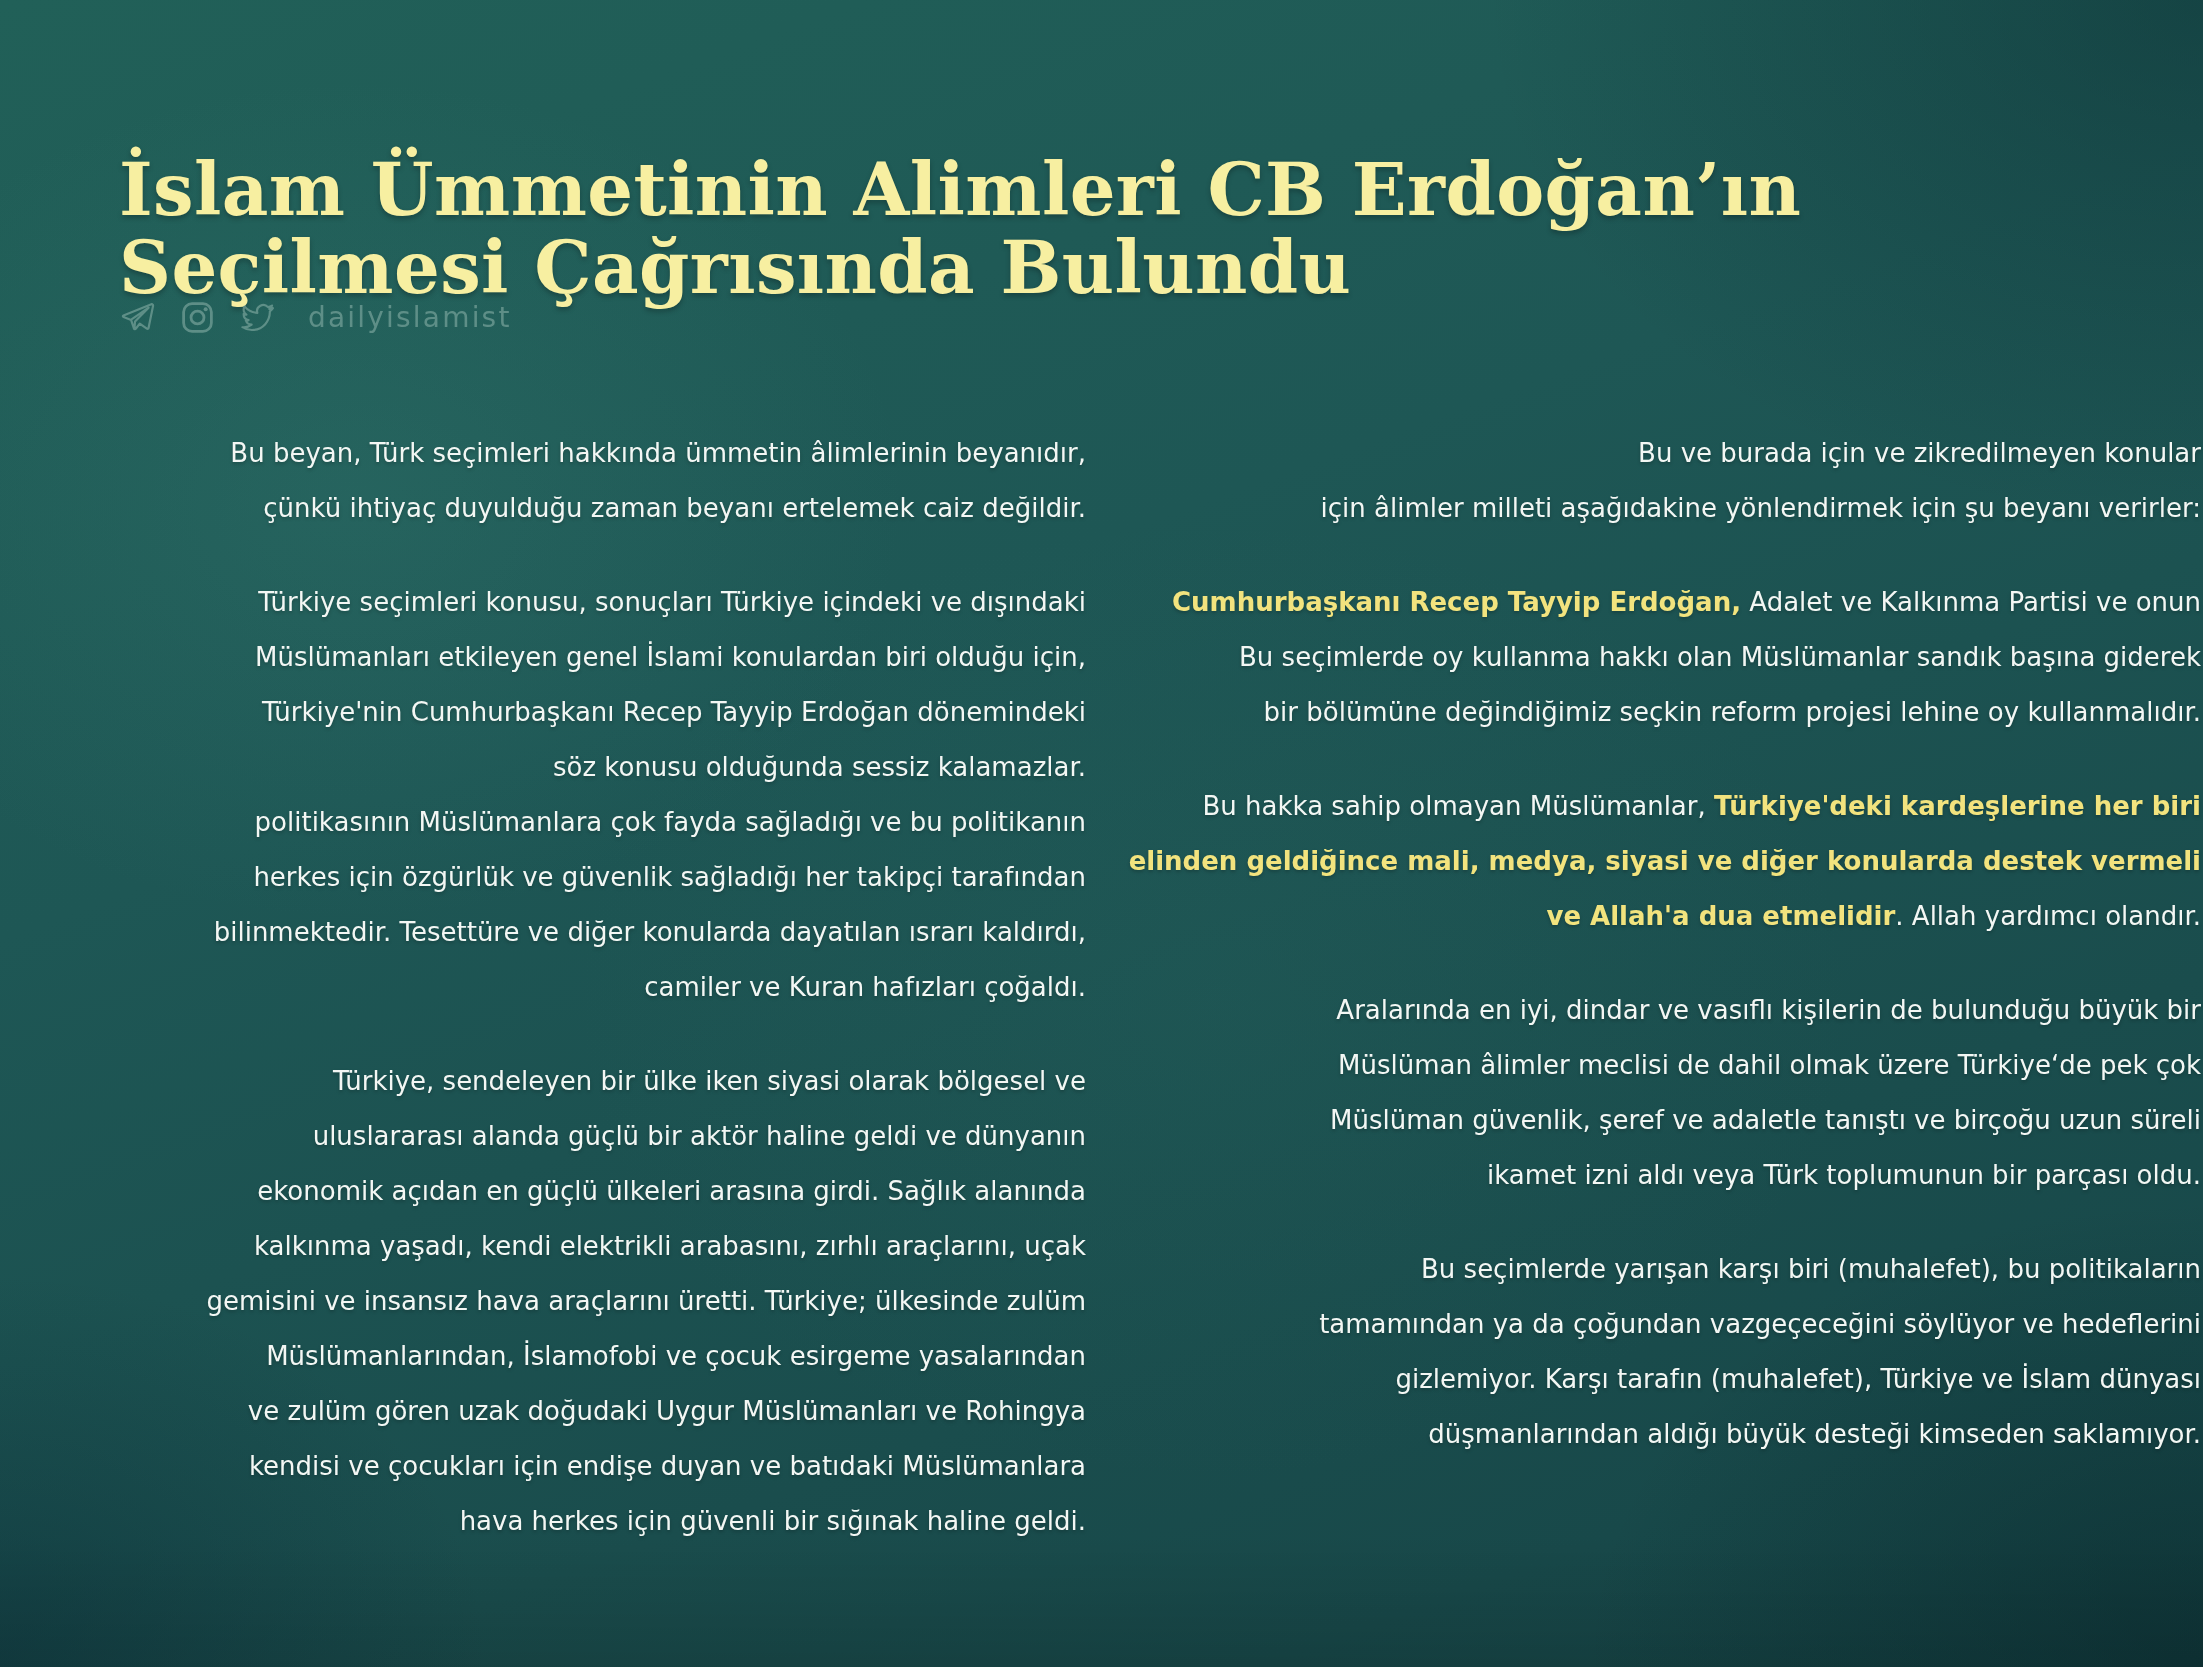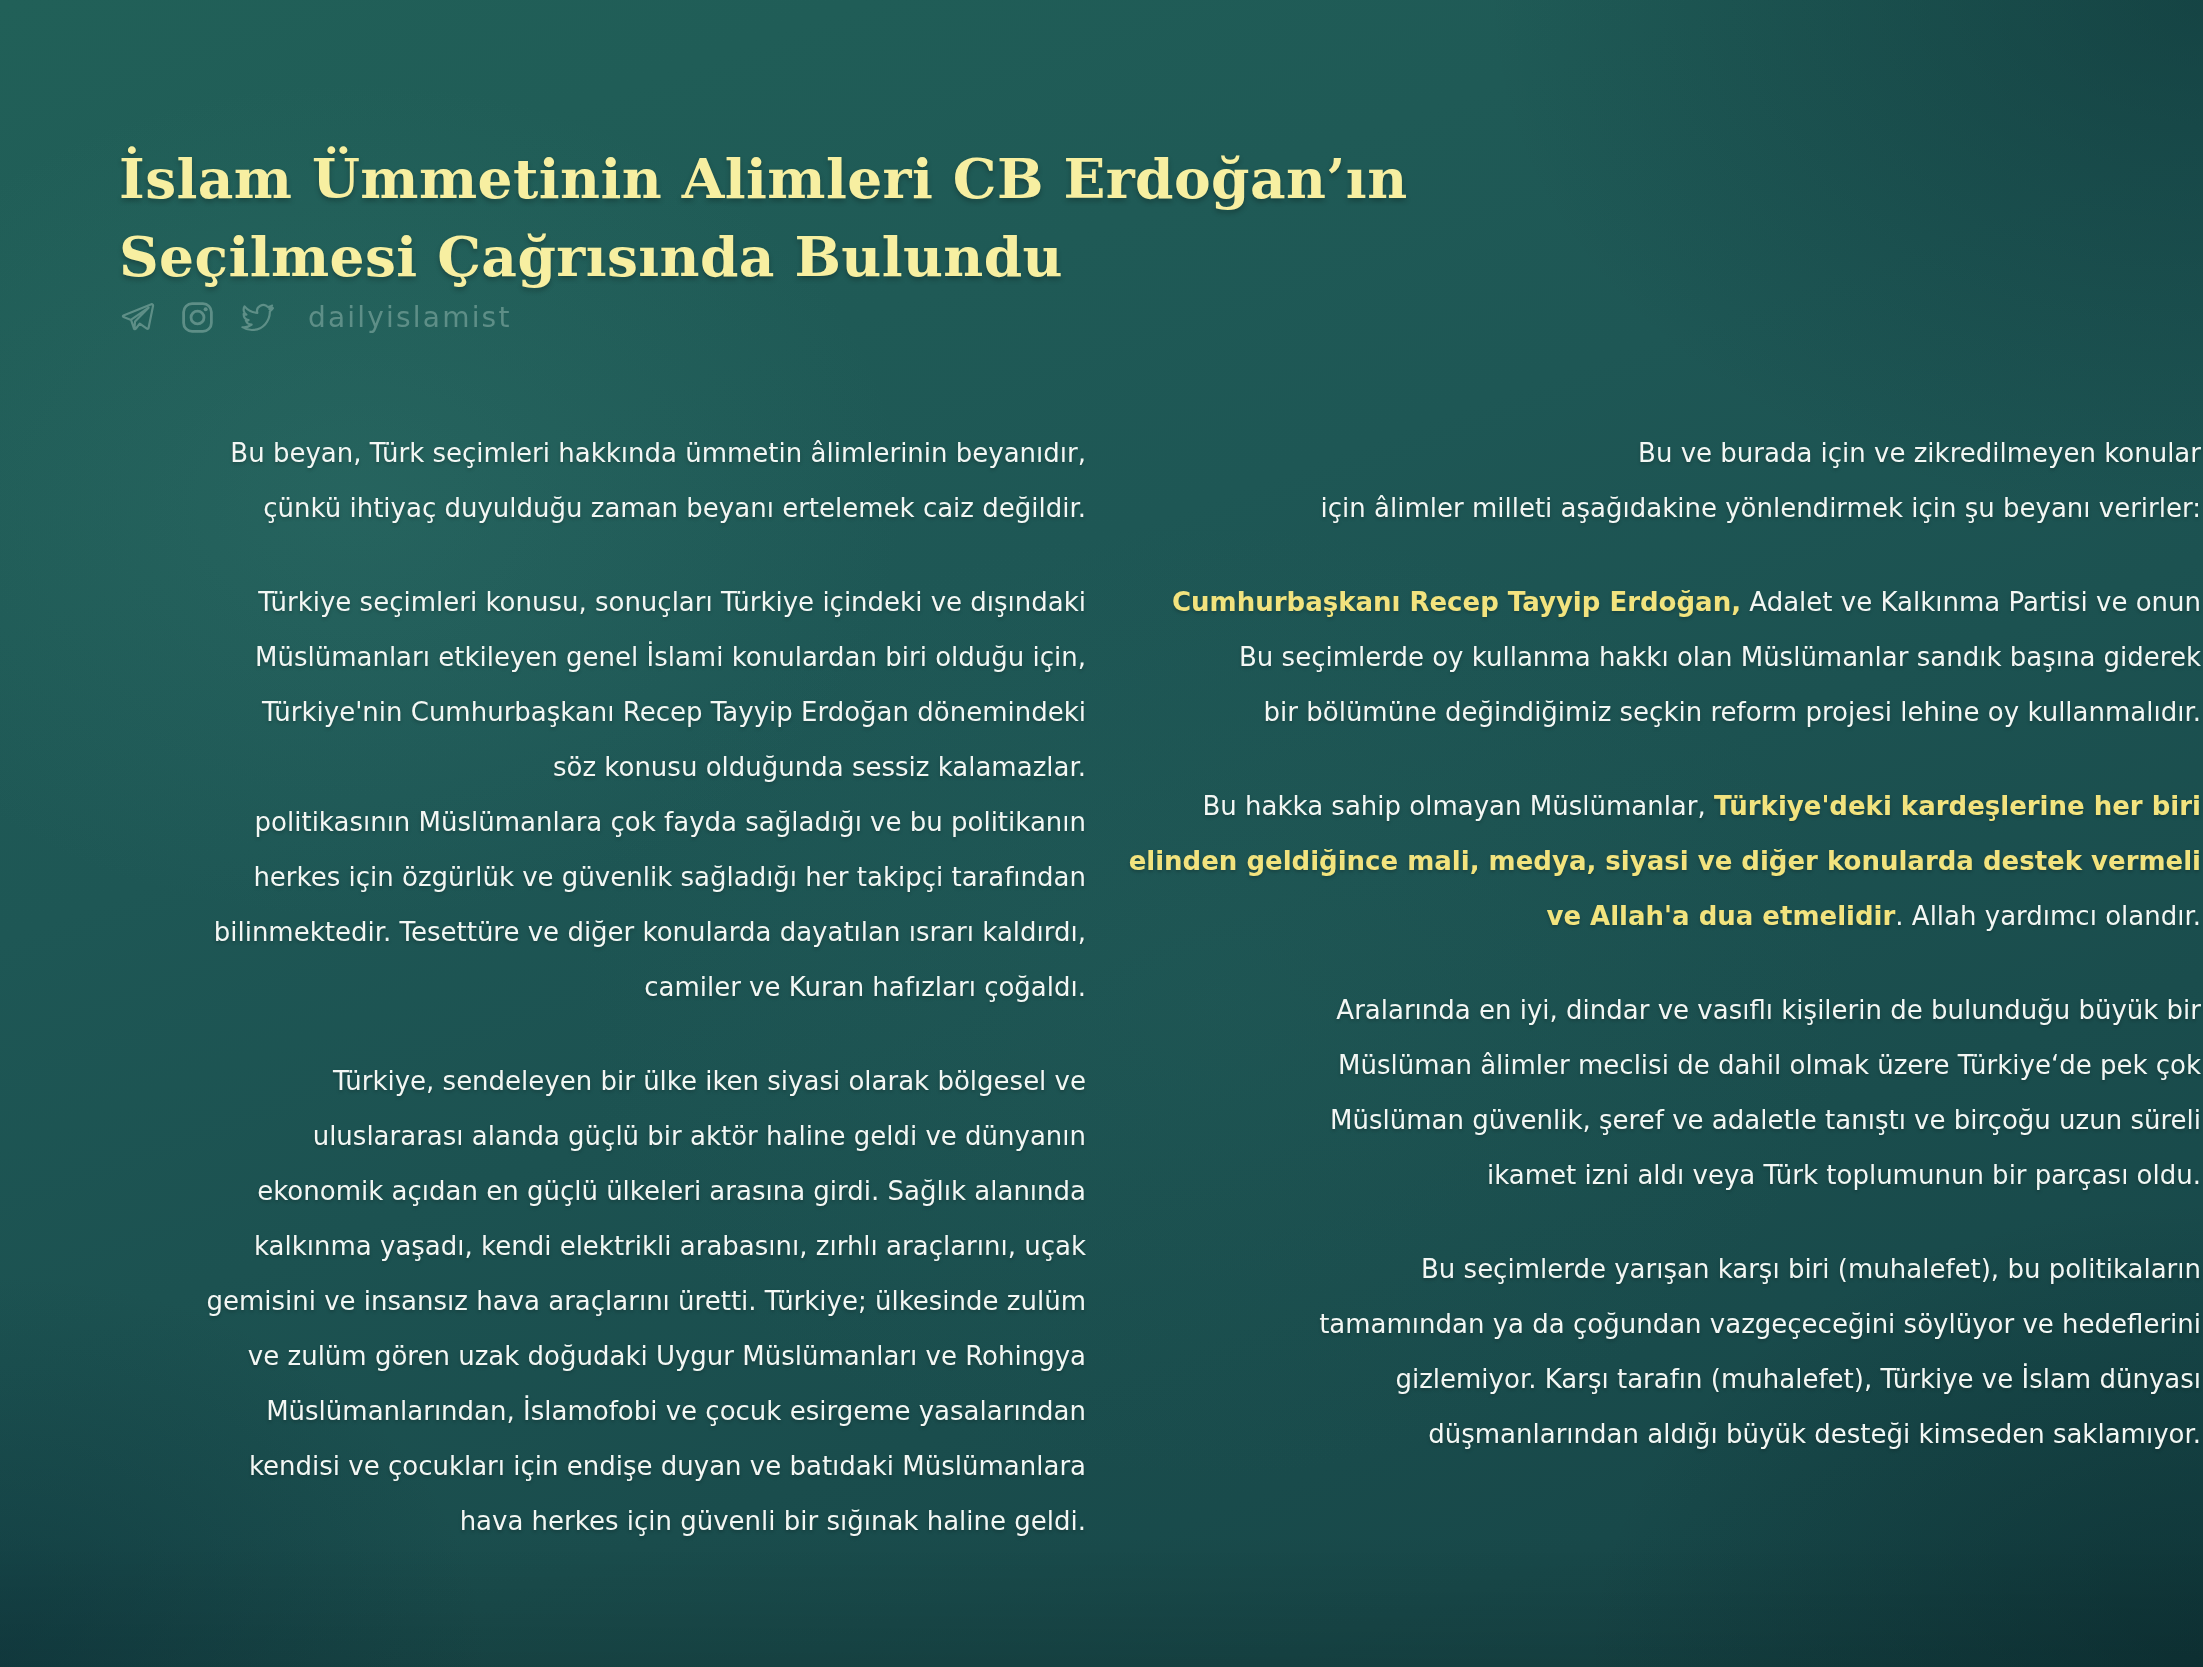--- a/index.html
+++ b/index.html
@@ -15,21 +15,21 @@
       radial-gradient(1158px 847px at 100% 0%, rgba(8,40,44,0.42), transparent 62%),
       radial-gradient(1069px 802px at 100% 100%, rgba(6,32,36,0.48), transparent 58%),
       radial-gradient(891px 713px at 0% 100%, rgba(9,42,52,0.46), transparent 55%),
       linear-gradient(to bottom, rgba(0,0,0,0) 92%, rgba(0,0,0,0.14) 100%),
       linear-gradient(160deg, #216058 0%, #1e5755 38%, #1a4d4d 72%, #164547 100%);
     background-color:#1d5654;
   }
   .title{
     position:absolute;left:119px;top:103px;
     font-family:"DejaVu Serif",serif;font-weight:bold;
-    font-size:55px;line-height:78px;letter-spacing:0.4px;
+    font-size:72px;line-height:78px;letter-spacing:0.4px;
     color:var(--title,#f7efa1);
     text-shadow:0 2.7px 5.3px rgba(0,0,0,0.25);
   }
   .social{
     position:absolute;left:119px;top:299px;
     display:flex;align-items:center;gap:23px;
     color:var(--muted,#8fb5ac);opacity:0.55;
   }
   .social svg{width:37px;height:37px;display:block;}
   .handle{
@@ -88,22 +88,22 @@
         <div class="line"><span>herkes için özgürlük ve güvenlik sağladığı her takipçi tarafından</span></div>
         <div class="line"><span>bilinmektedir. Tesettüre ve diğer konularda dayatılan ısrarı kaldırdı,</span></div>
         <div class="line"><span>camiler ve Kuran hafızları çoğaldı.</span></div>
       </div>
       <div class="para">
         <div class="line"><span>Türkiye, sendeleyen bir ülke iken siyasi olarak bölgesel ve</span></div>
         <div class="line"><span>uluslararası alanda güçlü bir aktör haline geldi ve dünyanın</span></div>
         <div class="line"><span>ekonomik açıdan en güçlü ülkeleri arasına girdi. Sağlık alanında</span></div>
         <div class="line"><span>kalkınma yaşadı, kendi elektrikli arabasını, zırhlı araçlarını, uçak</span></div>
         <div class="line"><span>gemisini ve insansız hava araçlarını üretti. Türkiye; ülkesinde zulüm</span></div>
+        <div class="line"><span>Müslümanlarından, İslamofobi ve çocuk esirgeme yasalarından</span></div>
         <div class="line"><span>ve zulüm gören uzak doğudaki Uygur Müslümanları ve Rohingya</span></div>
-        <div class="line"><span>Müslümanlarından, İslamofobi ve çocuk esirgeme yasalarından</span></div>
         <div class="line"><span>kendisi ve çocukları için endişe duyan ve batıdaki Müslümanlara</span></div>
         <div class="line"><span>hava herkes için güvenli bir sığınak haline geldi.</span></div>
       </div>
     </div>
   <div class="col col-right" id="col-right">
       <div class="para">
         <div class="line"><span>Bu ve burada için ve zikredilmeyen konular</span></div>
         <div class="line"><span>için âlimler milleti aşağıdakine yönlendirmek için şu beyanı verirler:</span></div>
       </div>
       <div class="para">

